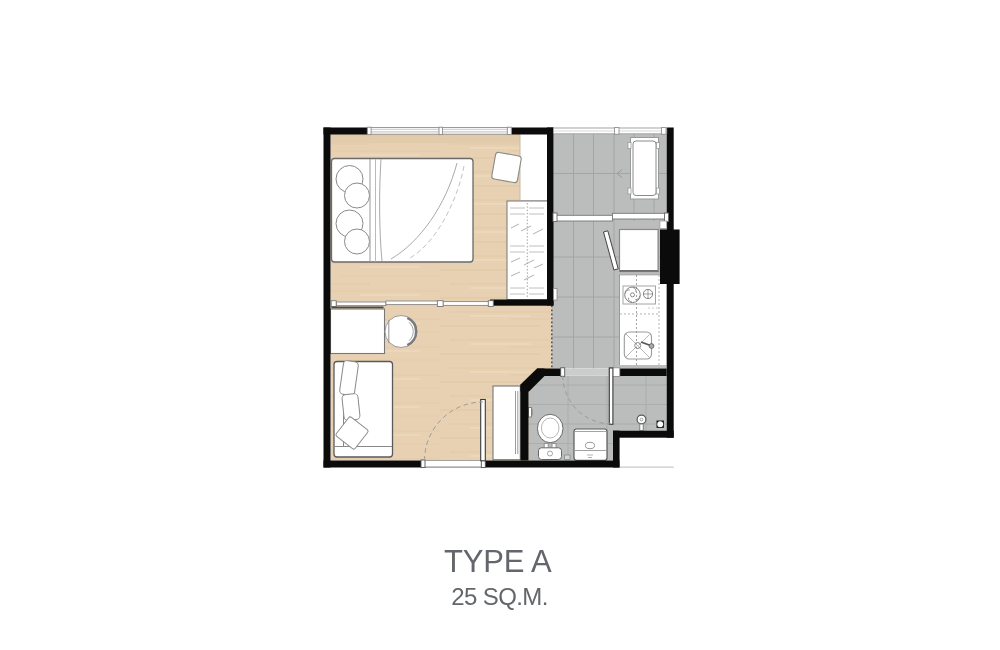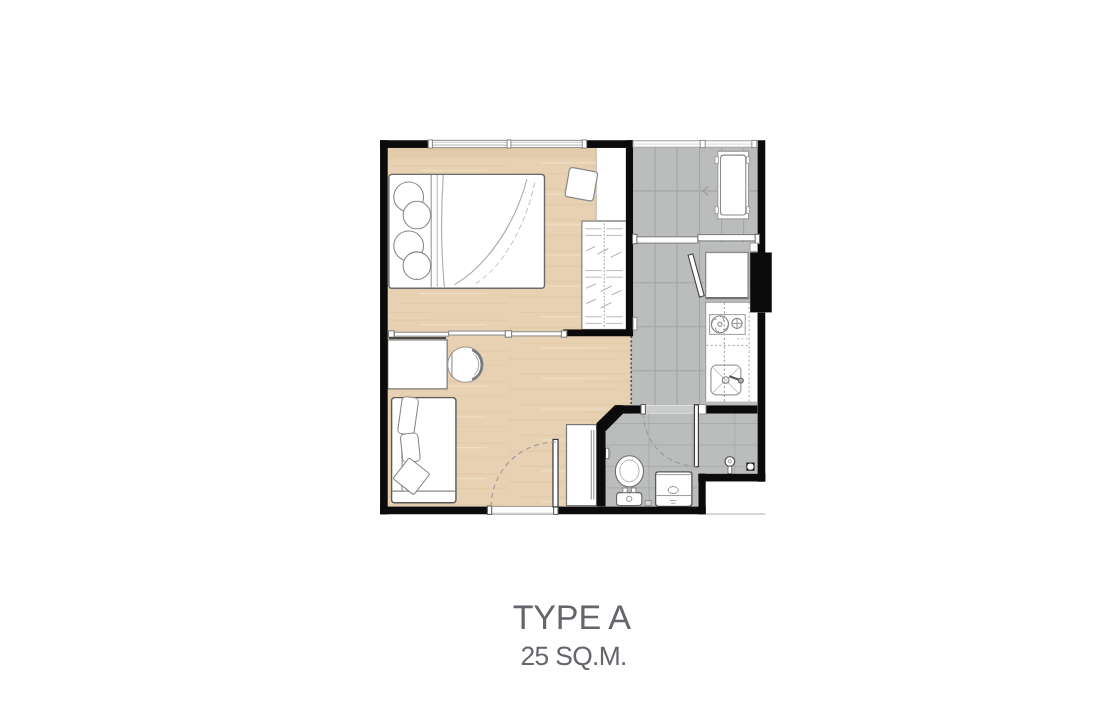--- a/index.html
+++ b/index.html
@@ -1,17 +1,17 @@
 <!DOCTYPE html>
 <html><head>
 <meta charset="utf-8">
 <style>
 html,body{margin:0;padding:0;background:#fff;}
 #page{position:relative;width:916px;height:650px;background:#fff;overflow:hidden;
-font-family:"Liberation Sans",sans-serif;padding-left:22px;}
+font-family:"Liberation Sans",sans-serif;}
 </style>
 </head>
 <body>
 <div id="page">
 <svg width="1000" height="650" viewBox="0 0 1000 650" xmlns="http://www.w3.org/2000/svg">
 <defs>
 <pattern id="wood" width="220" height="28" patternUnits="userSpaceOnUse">
   <rect width="220" height="28" fill="#e7d1b2"></rect>
   <path d="M10,4 H150" stroke="#dfc7a2" stroke-width="1.2" opacity="0.7"></path>
   <path d="M70,11 H220" stroke="#e0c8a4" stroke-width="1" opacity="0.8"></path>

